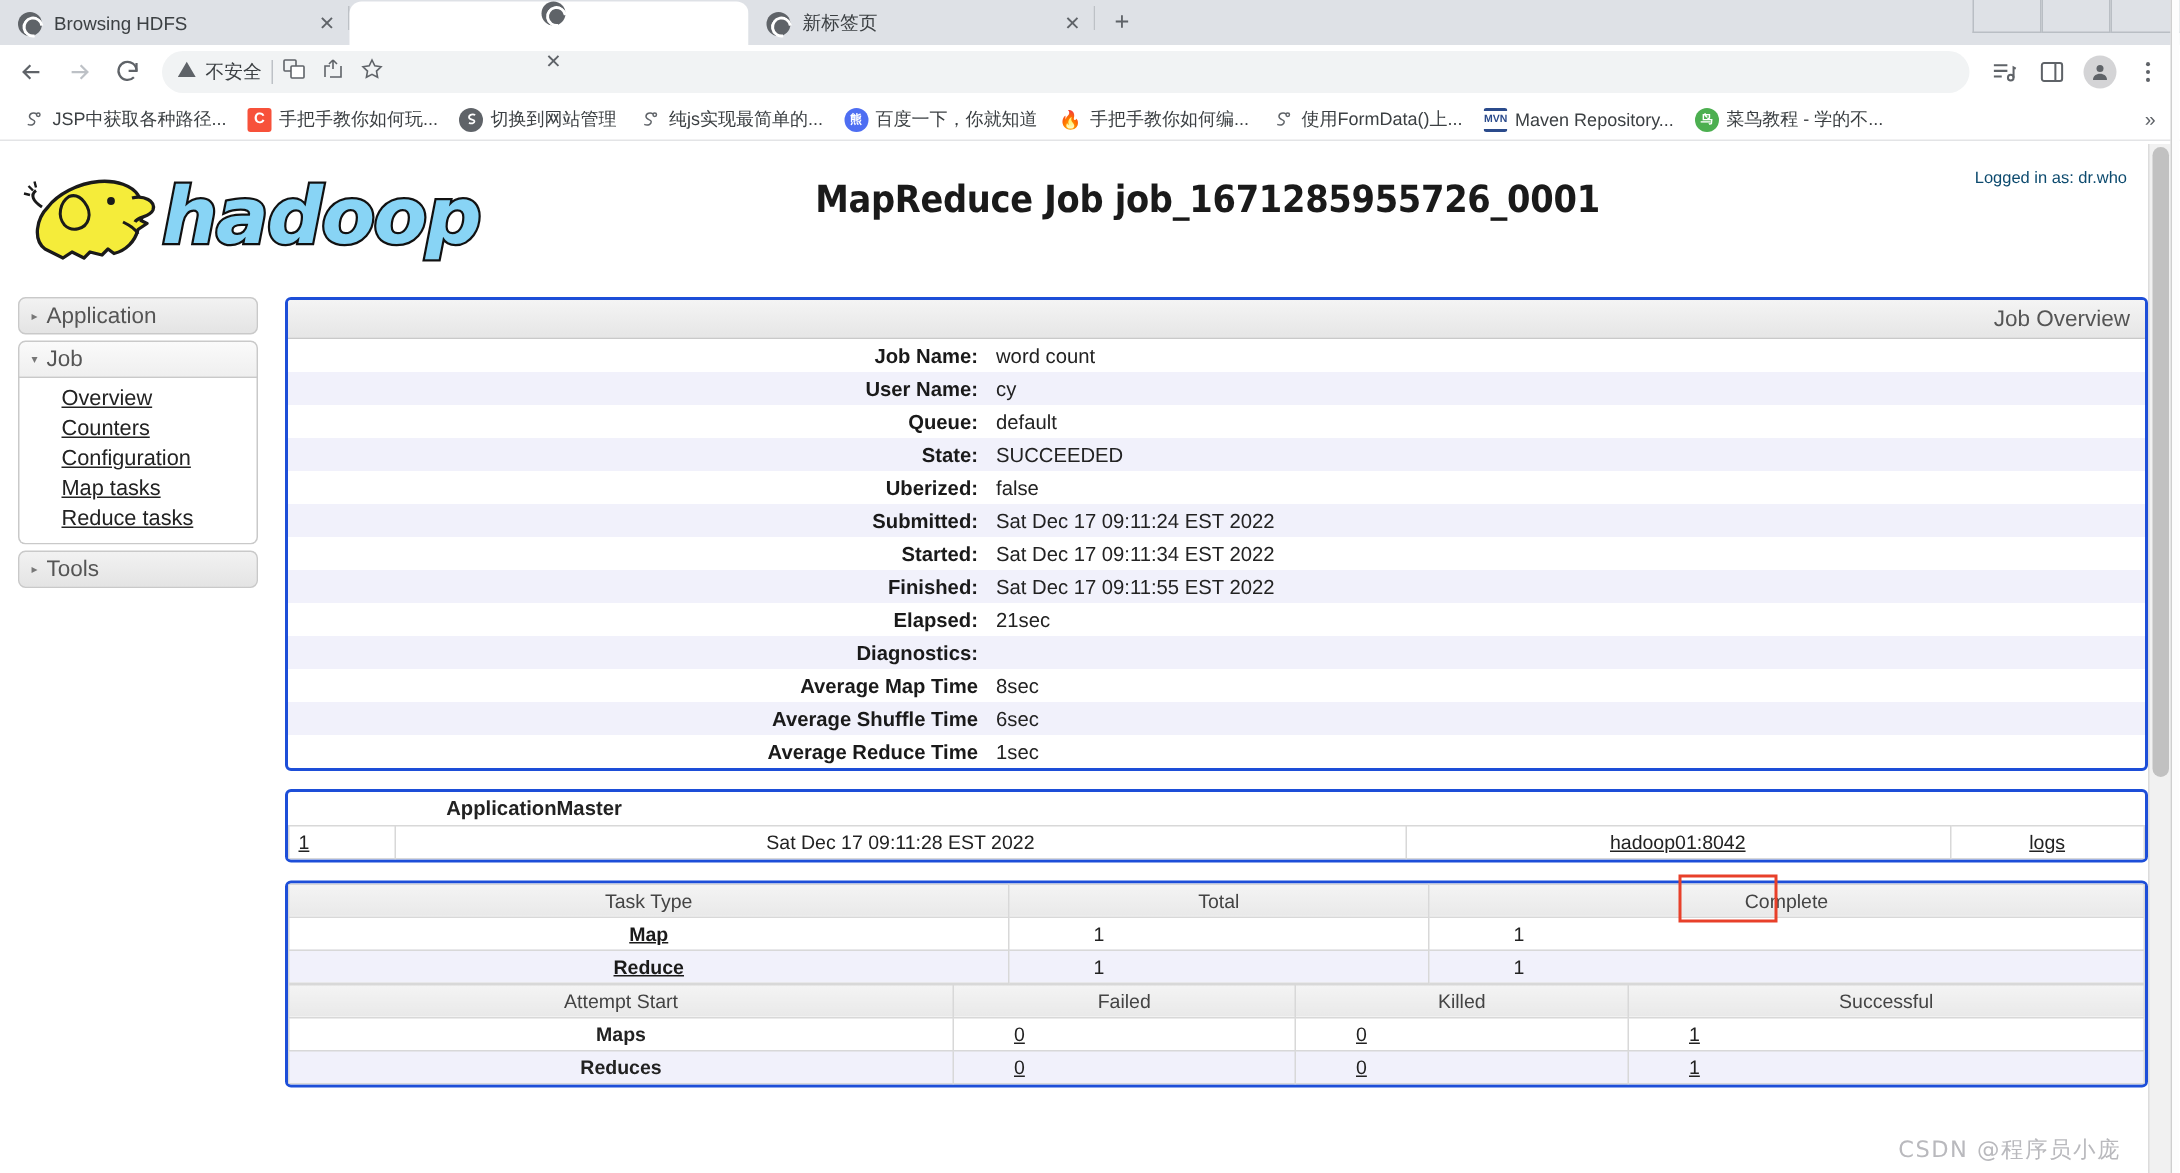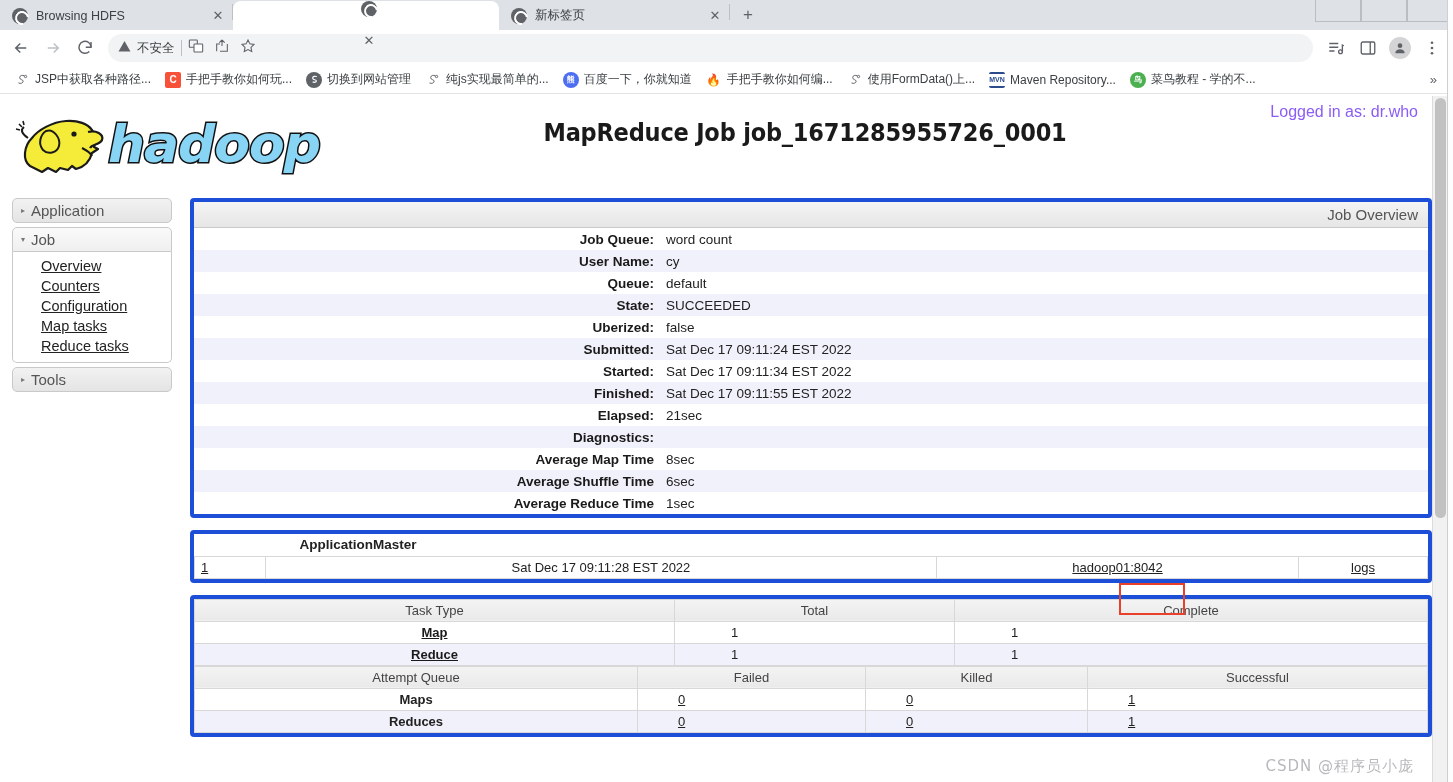--- a/index.html
+++ b/index.html
@@ -133,22 +133,22 @@
   .viewport {
     position: absolute; left: 0; top: 96px;
     width: 1453px; height: 686px; background: #fff;
     overflow: hidden;
   }
   .page {
     position: absolute; left: 0; top: 0; width: 1432px; height: 686px;
     background: #fff; overflow: hidden;
   }
   .loggedin {
-    position: absolute; right: 14px; top: 7px;
-    font-size: 16px; color: #8b5cf6;
+    position: absolute; right: 14px; top: 17px;
+    font-size: 11px; color: #0c4a6e;
   }
   .logo-wrap { position: absolute; left: 12px; top: 8px; width: 330px; height: 78px; }
   .hdr-title {
     position: absolute; left: 190px; top: 22px; width: 1230px;
     text-align: center; font-size: 25px; font-weight: bold;
     color: #1a1a1a; font-family: "DejaVu Sans Condensed","Liberation Sans",sans-serif;
     letter-spacing: -0.2px;
   }
 
   
@@ -172,21 +172,21 @@
   .nav-link {
     display: block; font-size: 14.5px; color: #222;
     text-decoration: underline; line-height: 20px; cursor: pointer;
   }
 
   
   .content { position: absolute; left: 190px; top: 102px; width: 1242px; }
   table { border-collapse: collapse; width: 100%; font-size: 13.5px; }
 
   .tbl-wrap {
-    border: 4px solid #1d4ed8; border-radius: 4px;
+    border: 2px solid #1d4ed8; border-radius: 4px;
     overflow: hidden; background: #fff; margin-bottom: 12px;
   }
   .ovw-caption {
     background: linear-gradient(#f4f4f4,#e6e6e6);
     border-bottom: 1px solid #c9c9c9;
     text-align: right; padding: 4px 10px;
     font-size: 15px; color: #555;
   }
   table.overview td { padding: 2px 0; height: 22px; }
   table.overview tr:nth-child(even) { background: #f1f1fb; }
@@ -483,21 +483,21 @@
         </div>
       </div>
 
       <div class="content">
 
         <div class="tbl-wrap">
           <div class="ovw-caption">Job Overview</div>
           <table class="overview">
             <tbody>
               <tr>
-                <td class="k">Job Queue:</td>
+                <td class="k">Job Name:</td>
                 <td class="v">word count</td>
               </tr>
               <tr>
                 <td class="k">User Name:</td>
                 <td class="v">cy</td>
               </tr>
               <tr>
                 <td class="k">Queue:</td>
                 <td class="v">default</td>
               </tr>
@@ -588,21 +588,21 @@
                 </td>
                 <td class="l" style="padding-left:56px;">1</td>
                 <td class="l" style="padding-left:56px;">1</td>
               </tr>
             </tbody>
           </table>
 
           <table class="grid" style="border-top:none;">
             <tbody>
               <tr>
-                <th style="width:443px;">Attempt Queue</th>
+                <th style="width:443px;">Attempt Start</th>
                 <th style="width:228px;">Failed</th>
                 <th style="width:222px;">Killed</th>
                 <th>Successful</th>
               </tr>
               <tr>
                 <td class="c" style="font-weight:bold;">Maps</td>
                 <td class="l" style="padding-left:40px;">
                   <span class="lnk">0</span>
                 </td>
                 <td class="l" style="padding-left:40px;">

